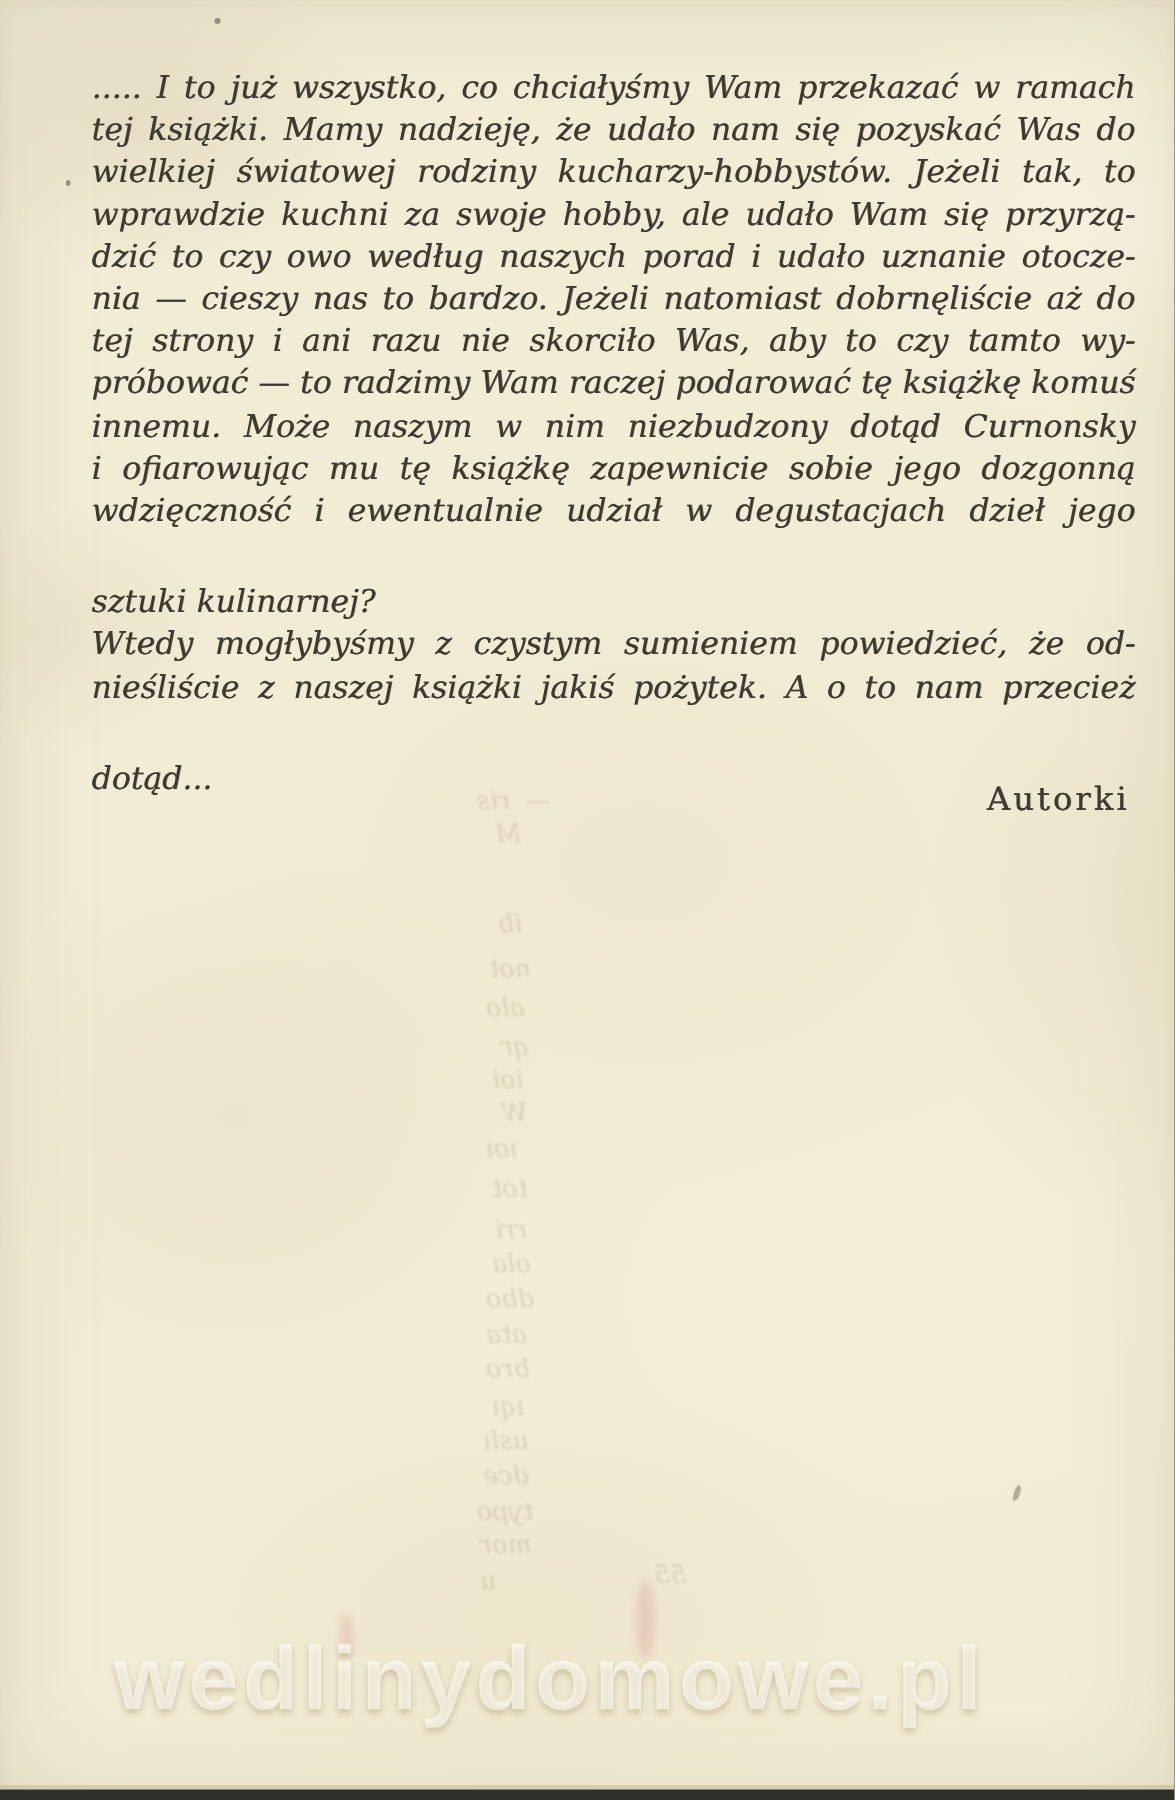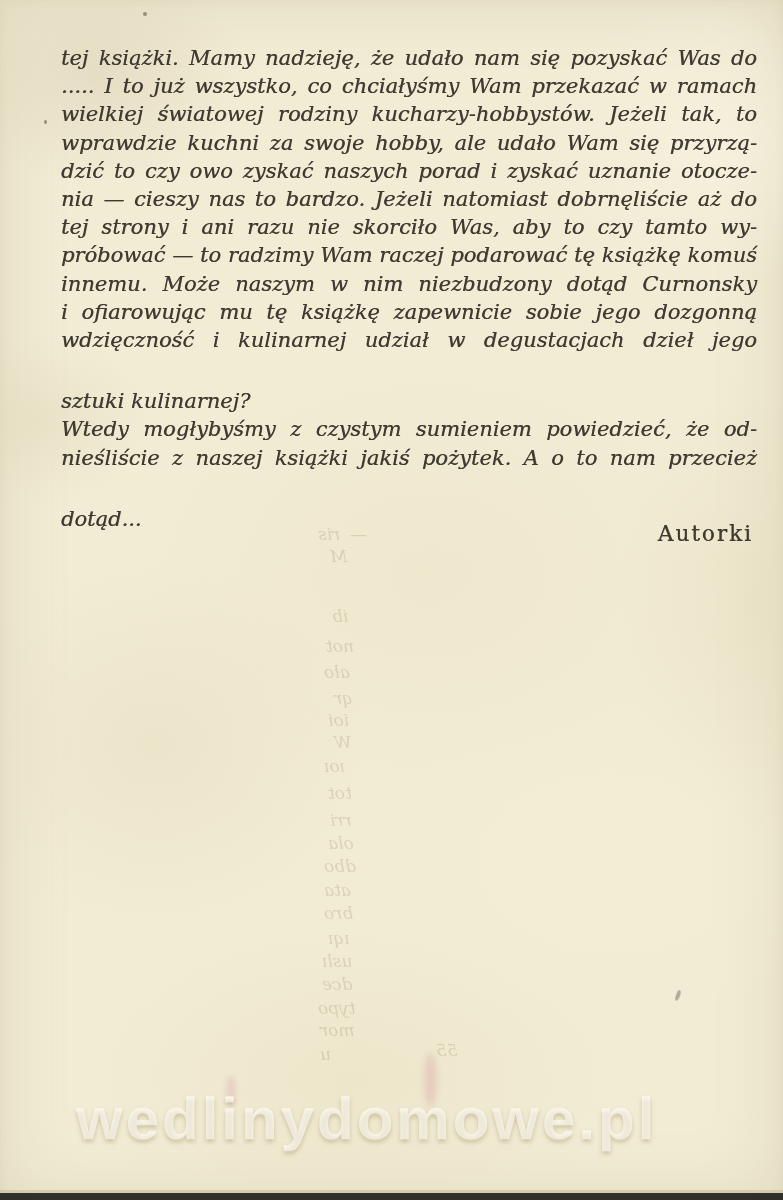--- a/index.html
+++ b/index.html
@@ -126,31 +126,31 @@
       <span class="ghost" style="left: 322px; top: 951px;">uslı</span>
       <span class="ghost" style="left: 322px; top: 974px;">dce</span>
       <span class="ghost" style="left: 318px; top: 998px;">typo</span>
       <span class="ghost" style="left: 320px; top: 1020px;">mor</span>
       <span class="ghost" style="left: 320px; top: 1044px;">u</span>
       <span class="ghost" style="left: 436px; top: 1040px;">55</span>
     </div>
 
   <div class="text-block">
       <div class="paragraph">
+        <div class="line">..... I to już wszystko, co chciałyśmy Wam przekazać w ramach</div>
         <div class="line">tej książki. Mamy nadzieję, że udało nam się pozyskać Was do</div>
-        <div class="line">..... I to już wszystko, co chciałyśmy Wam przekazać w ramach</div>
         <div class="line">wielkiej światowej rodziny kucharzy-hobbystów. Jeżeli tak, to</div>
         <div class="line">wprawdzie kuchni za swoje hobby, ale udało Wam się przyrzą-</div>
-        <div class="line">dzić to czy owo zyskać naszych porad i zyskać uznanie otocze-</div>
+        <div class="line">dzić to czy owo według naszych porad i udało uznanie otocze-</div>
         <div class="line">nia — cieszy nas to bardzo. Jeżeli natomiast dobrnęliście aż do</div>
         <div class="line">tej strony i ani razu nie skorciło Was, aby to czy tamto wy-</div>
         <div class="line">próbować — to radzimy Wam raczej podarować tę książkę komuś</div>
         <div class="line">innemu. Może naszym w nim niezbudzony dotąd Curnonsky</div>
         <div class="line">i ofiarowując mu tę książkę zapewnicie sobie jego dozgonną</div>
-        <div class="line">wdzięczność i kulinarnej udział w degustacjach dzieł jego</div>
+        <div class="line">wdzięczność i ewentualnie udział w degustacjach dzieł jego</div>
         <div class="line line-end">sztuki kulinarnej?</div>
       </div>
       <div class="paragraph">
         <div class="line">Wtedy mogłybyśmy z czystym sumieniem powiedzieć, że od-</div>
         <div class="line">nieśliście z naszej książki jakiś pożytek. A o to nam przecież</div>
         <div class="line line-end">dotąd...</div>
       </div>
     </div>
 
   <div class="signature">Autorki</div>

